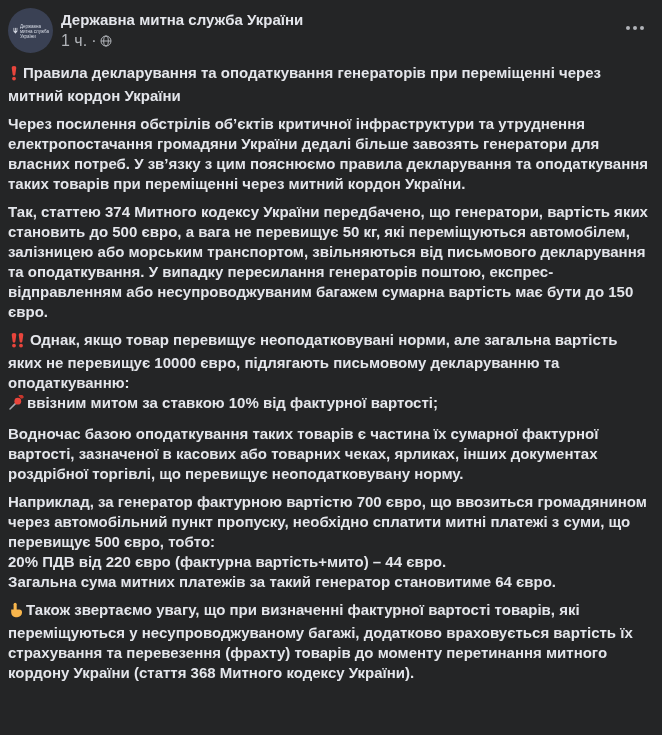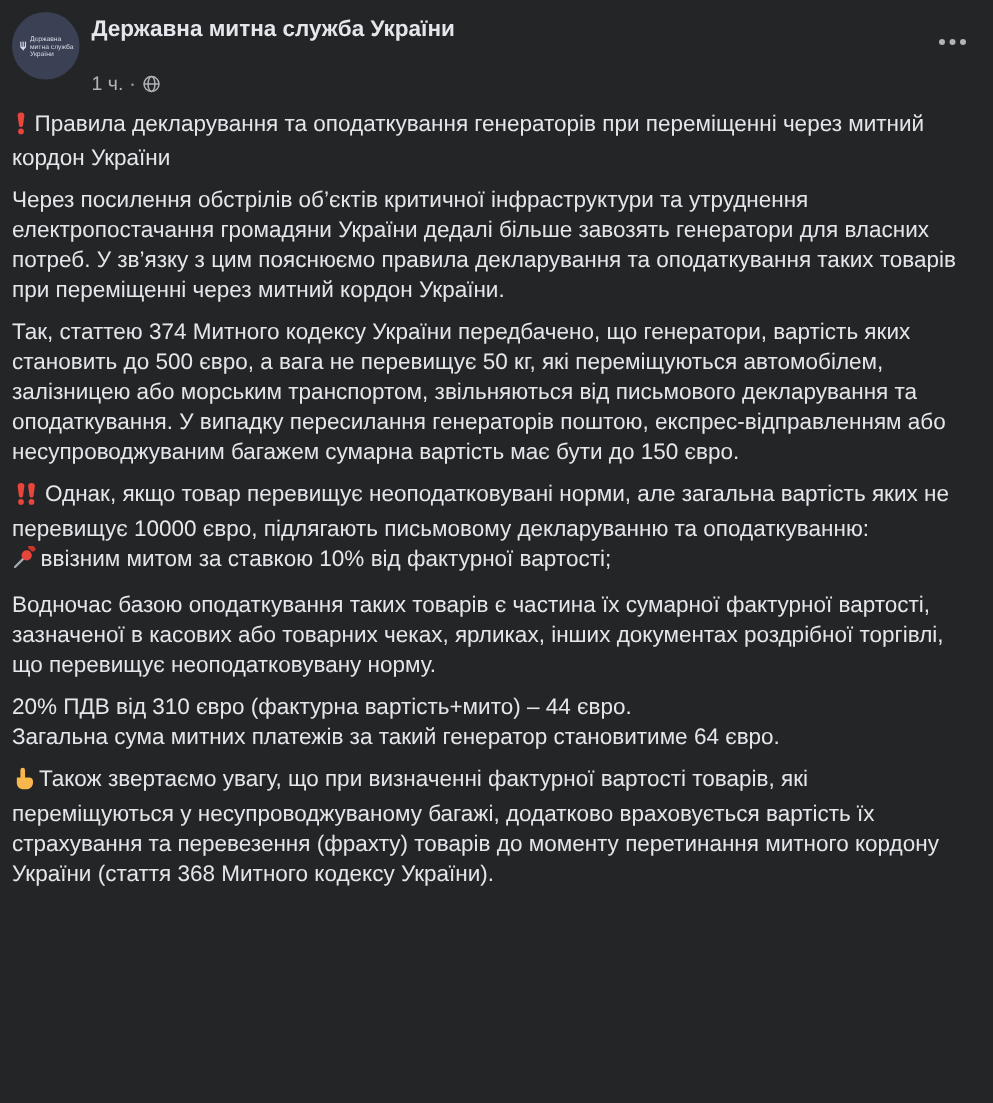--- a/index.html
+++ b/index.html
@@ -17,28 +17,28 @@
     background:#3a4154;flex:0 0 45px;position:relative;overflow:hidden;cursor:pointer;
   }
   .avatar-inner{
     position:absolute;left:50%;top:50%;
     transform:translate(-50%,-50%) scale(.5);
     display:flex;align-items:center;gap:4px;white-space:nowrap;
     font-size:9px;line-height:10px;color:#d8dce6;
   }
   .header-text{margin-left:8px;padding-top:3px;text-align:center;}
   .page-name{font-size:15px;font-weight:700;color:#e4e6eb;cursor:pointer;}
-  .meta{display:flex;align-items:center;gap:4px;font-size:13px;color:#b0b3b8;margin-top:20px;}
+  .meta{display:flex;align-items:center;gap:4px;font-size:16px;color:#b0b3b8;margin-top:4px;}
   .meta .sep{color:#b0b3b8;}
   .timestamp{cursor:pointer;}
   .more-btn{position:absolute;right:14px;top:22px;display:flex;gap:3px;cursor:pointer;padding:4px;}
   .more-btn i{width:4px;height:4px;border-radius:50%;background:#b0b3b8;display:block;}
   
   .post-body{padding:8px 12px 8px 8px;font-size:15px;line-height:20px;color:#e4e6eb;}
-  .para{margin:0 0 8px 0;}
+  .para{margin:0 0 8px 0;font-weight:bold;}
   .para:last-child{margin-bottom:0;}
   .line{display:block;}
   .emoji{display:inline-block;vertical-align:-3px;margin-right:3px;}
 </style>
 </head>
 <body>
 
 <div class="post-card">
 
   <div class="header">
@@ -106,21 +106,22 @@
         <span class="line"><span class="emoji"><svg width="16" height="16" viewBox="0 0 16 16">
               <path d="M2 14 L7.6 8.4" stroke="#a6abb3" stroke-width="1.5" stroke-linecap="round"></path>
               <circle cx="9.8" cy="6.2" r="3.4" fill="#e8453c"></circle>
               <rect x="10.6" y="-0.4" width="5.2" height="3.4" rx="1.4" fill="#c6362c" transform="rotate(45 13.2 1.3)"></rect>
             </svg></span><span>ввізним митом за ставкою 10% від фактурної вартості;</span></span>
       </div>
       <div class="para">
         <span class="line"><span>Водночас базою оподаткування таких товарів є частина їх сумарної фактурної вартості, зазначеної в касових або товарних чеках, ярликах, інших документах роздрібної торгівлі, що перевищує неоподатковувану норму.</span></span>
       </div>
       <div class="para">
-        <span class="line"><span>20% ПДВ від 310 євро (фактурна вартість+мито) – 44 євро.</span></span>
+        <span class="line"><span>Наприклад, за генератор фактурною вартістю 700 євро, що ввозиться громадянином через автомобільний пункт пропуску, необхідно сплатити митні платежі з суми, що перевищує 500 євро, тобто:</span></span>
+        <span class="line"><span>20% ПДВ від 220 євро (фактурна вартість+мито) – 44 євро.</span></span>
         <span class="line"><span>Загальна сума митних платежів за такий генератор становитиме 64 євро.</span></span>
       </div>
       <div class="para">
         <span class="line"><span class="emoji"><svg width="15" height="16" viewBox="0 0 15 16">
               <rect x="5.6" y="0.8" width="3.1" height="9" rx="1.55" fill="#f8b64c"></rect>
               <path d="M3.2 7.4 L11.4 7.4 C13 7.4 14 8.4 14 9.9 L14 10.6 C14 13.4 11.9 15.2 9.2 15.2 L7.6 15.2 C5 15.2 3.2 13.2 3.2 10.6 Z" fill="#f8b64c"></path>
             </svg></span><span>Також звертаємо увагу, що при визначенні фактурної вартості товарів, які переміщуються у несупроводжуваному багажі, додатково враховується вартість їх страхування та перевезення (фрахту) товарів до моменту перетинання митного кордону України (стаття 368 Митного кодексу України).</span></span>
       </div>
     </div>
 

